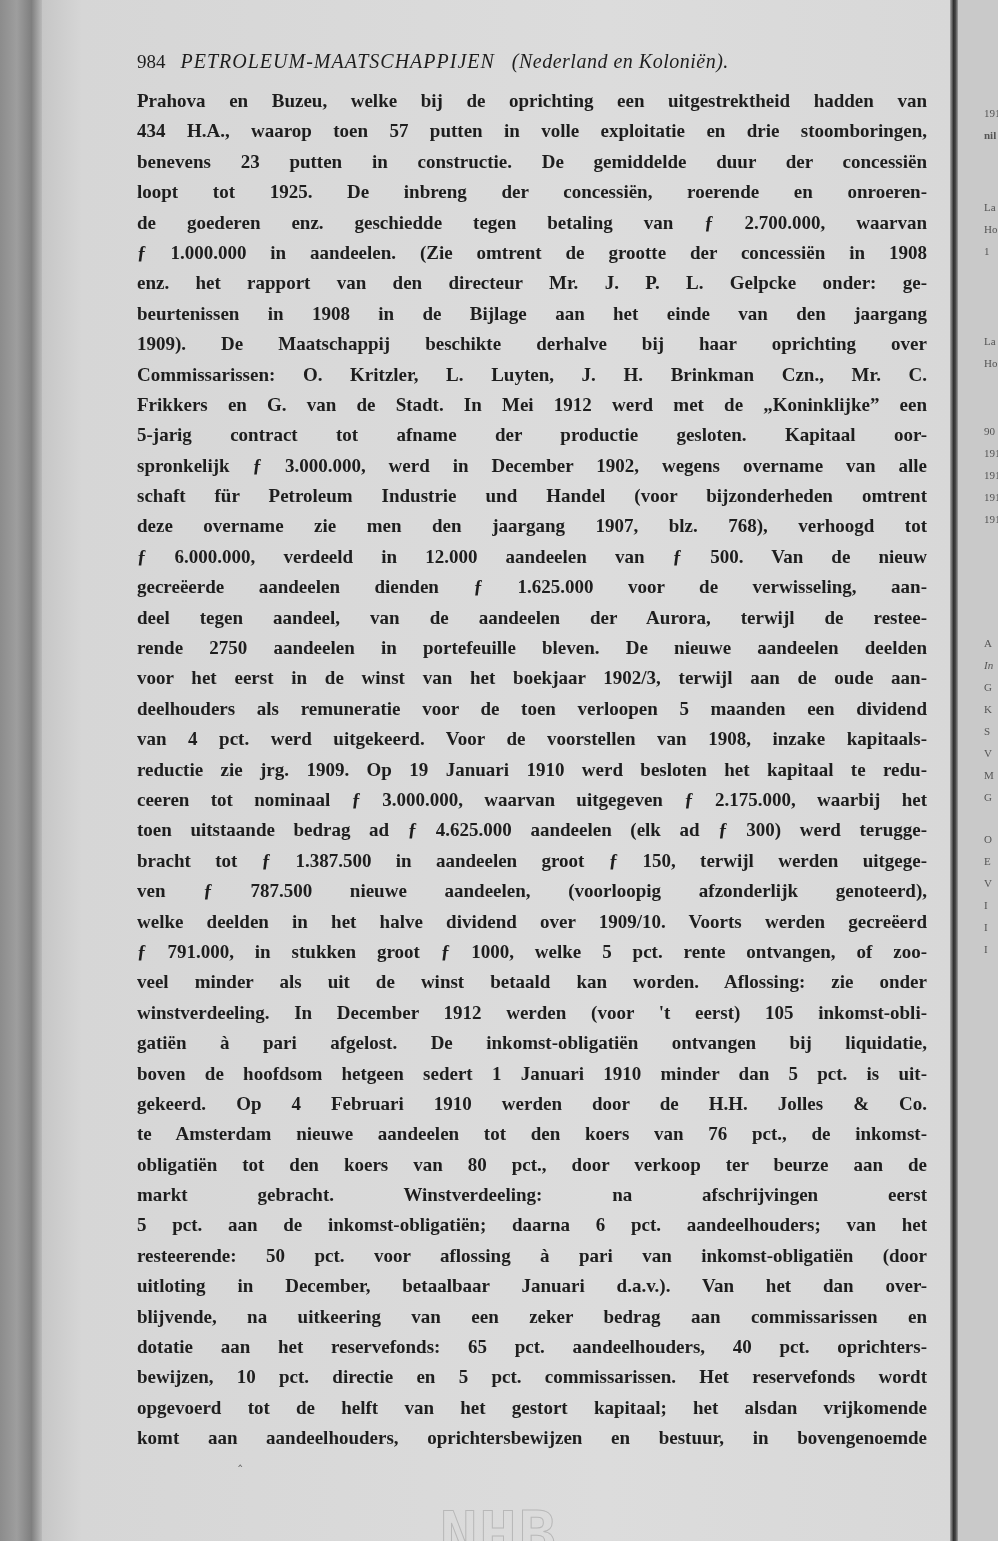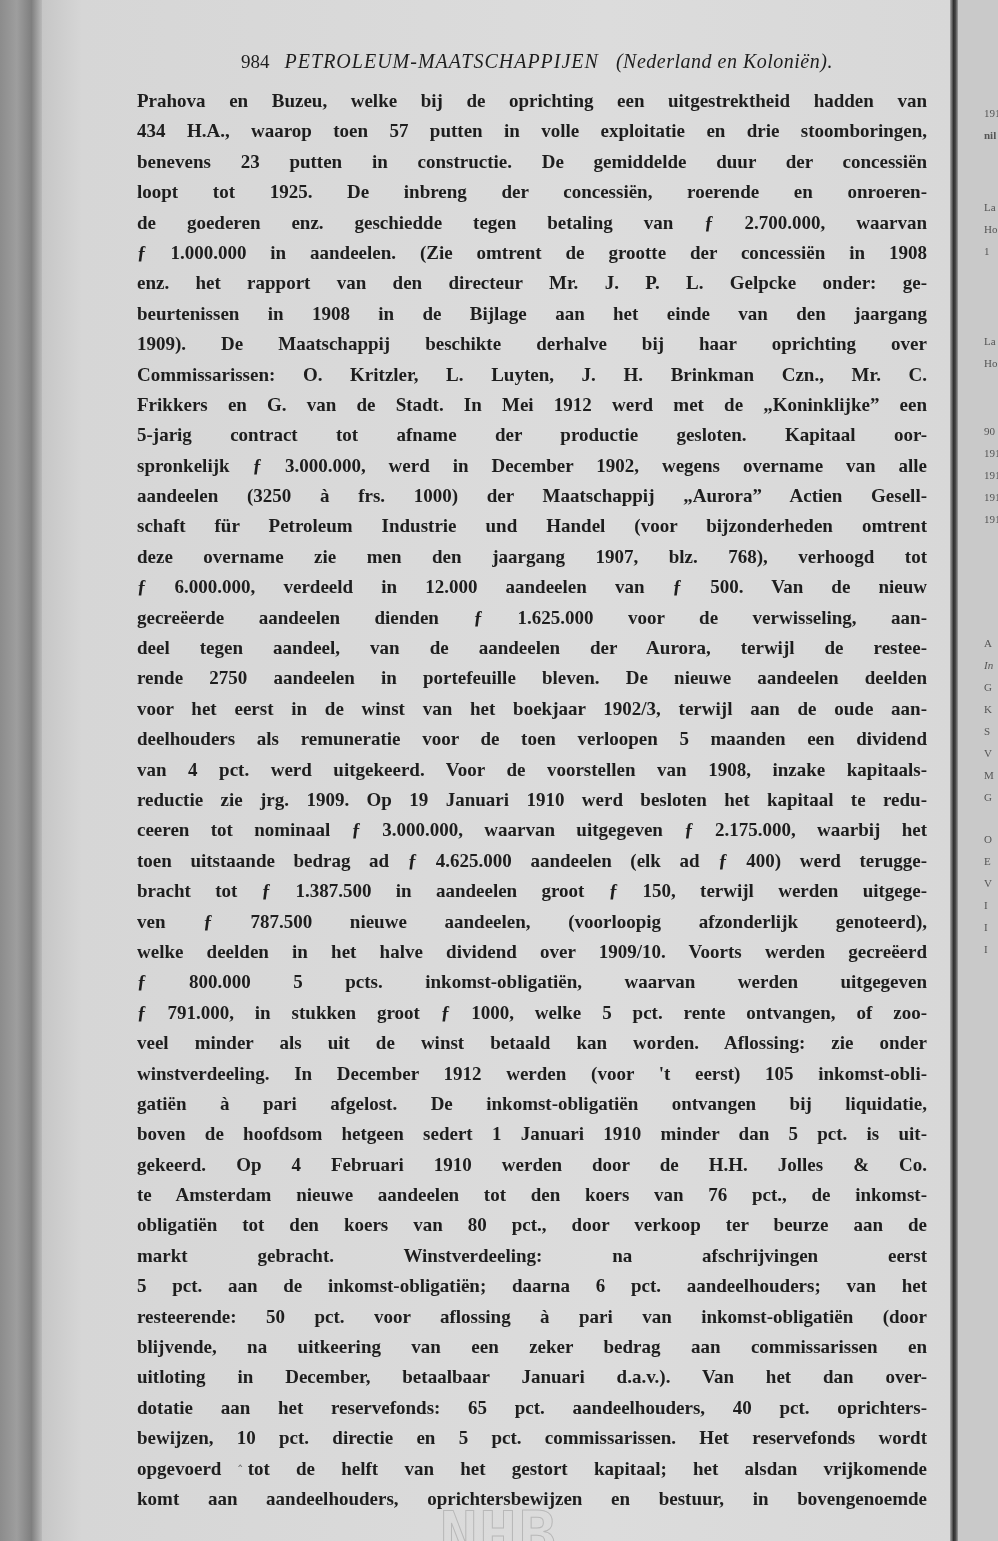--- a/index.html
+++ b/index.html
@@ -36,21 +36,20 @@
   }
   .bleed {
     position: absolute; left: 26px; font-size: 11px; line-height: 14px;
     color: #555; white-space: nowrap;
     font-family: "Liberation Serif", serif;
   }
   .running-head {
     position: absolute; left: 137px; top: 48px; width: 800px;
     font-size: 20px; line-height: 26px; white-space: nowrap;
     font-family: "Liberation Serif", serif;
-    text-align: center;
   }
   .running-head .pno { font-style: normal; margin-right: 10px; font-size: 19px; }
   .running-head .title { font-style: italic; letter-spacing: 1px; }
   .running-head .sub { font-style: italic; margin-left: 12px; letter-spacing: 0.5px; }
   .body-text {
     position: absolute; left: 137px; top: 86px; width: 790px;
   }
   .line {
     height: 30.4px; line-height: 30.4px; font-size: 19px;
     text-align: justify; text-align-last: justify;
@@ -95,50 +94,48 @@
     <div class="line">loopt tot 1925. De inbreng der concessiën, roerende en onroeren-</div>
     <div class="line">de goederen enz. geschiedde tegen betaling van ƒ 2.700.000, waarvan</div>
     <div class="line">ƒ 1.000.000 in aandeelen. (Zie omtrent de grootte der concessiën in 1908</div>
     <div class="line">enz. het rapport van den directeur Mr. J. P. L. Gelpcke onder: ge-</div>
     <div class="line">beurtenissen in 1908 in de Bijlage aan het einde van den jaargang</div>
     <div class="line">1909). De Maatschappij beschikte derhalve bij haar oprichting over</div>
     <div class="line">Commissarissen: O. Kritzler, L. Luyten, J. H. Brinkman Czn., Mr. C.</div>
     <div class="line">Frikkers en G. van de Stadt. In Mei 1912 werd met de „Koninklijke” een</div>
     <div class="line">5-jarig contract tot afname der productie gesloten. Kapitaal oor-</div>
     <div class="line">spronkelijk ƒ 3.000.000, werd in December 1902, wegens overname van alle</div>
-    <div class="line">aandeelen (3250 à frs. 1000) der Maatschappij „Aurora” Actien Gesell-</div>
     <div class="line">schaft für Petroleum Industrie und Handel (voor bijzonderheden omtrent</div>
     <div class="line">deze overname zie men den jaargang 1907, blz. 768), verhoogd tot</div>
     <div class="line">ƒ 6.000.000, verdeeld in 12.000 aandeelen van ƒ 500. Van de nieuw</div>
     <div class="line">gecreëerde aandeelen dienden ƒ 1.625.000 voor de verwisseling, aan-</div>
     <div class="line">deel tegen aandeel, van de aandeelen der Aurora, terwijl de restee-</div>
     <div class="line">rende 2750 aandeelen in portefeuille bleven. De nieuwe aandeelen deelden</div>
     <div class="line">voor het eerst in de winst van het boekjaar 1902/3, terwijl aan de oude aan-</div>
     <div class="line">deelhouders als remuneratie voor de toen verloopen 5 maanden een dividend</div>
     <div class="line">van 4 pct. werd uitgekeerd. Voor de voorstellen van 1908, inzake kapitaals-</div>
     <div class="line">reductie zie jrg. 1909. Op 19 Januari 1910 werd besloten het kapitaal te redu-</div>
     <div class="line">ceeren tot nominaal ƒ 3.000.000, waarvan uitgegeven ƒ 2.175.000, waarbij het</div>
-    <div class="line">toen uitstaande bedrag ad ƒ 4.625.000 aandeelen (elk ad ƒ 400) werd terugge-</div>
+    <div class="line">toen uitstaande bedrag ad ƒ 4.625.000 aandeelen (elk ad ƒ 300) werd terugge-</div>
     <div class="line">bracht tot ƒ 1.387.500 in aandeelen groot ƒ 150, terwijl werden uitgege-</div>
     <div class="line">ven ƒ 787.500 nieuwe aandeelen, (voorloopig afzonderlijk genoteerd),</div>
     <div class="line">welke deelden in het halve dividend over 1909/10. Voorts werden gecreëerd</div>
-    <div class="line">ƒ 800.000 5 pcts. inkomst-obligatiën, waarvan werden uitgegeven</div>
     <div class="line">ƒ 791.000, in stukken groot ƒ 1000, welke 5 pct. rente ontvangen, of zoo-</div>
     <div class="line">veel minder als uit de winst betaald kan worden. Aflossing: zie onder</div>
     <div class="line">winstverdeeling. In December 1912 werden (voor 't eerst) 105 inkomst-obli-</div>
     <div class="line">gatiën à pari afgelost. De inkomst-obligatiën ontvangen bij liquidatie,</div>
     <div class="line">boven de hoofdsom hetgeen sedert 1 Januari 1910 minder dan 5 pct. is uit-</div>
     <div class="line">gekeerd. Op 4 Februari 1910 werden door de H.H. Jolles &amp; Co.</div>
     <div class="line">te Amsterdam nieuwe aandeelen tot den koers van 76 pct., de inkomst-</div>
     <div class="line">obligatiën tot den koers van 80 pct., door verkoop ter beurze aan de</div>
     <div class="line">markt gebracht. Winstverdeeling: na afschrijvingen eerst</div>
     <div class="line">5 pct. aan de inkomst-obligatiën; daarna 6 pct. aandeelhouders; van het</div>
     <div class="line">resteerende: 50 pct. voor aflossing à pari van inkomst-obligatiën (door</div>
+    <div class="line">uitloting in December, betaalbaar Januari d.a.v.). Van het dan over-</div>
     <div class="line">blijvende, na uitkeering van een zeker bedrag aan commissarissen en</div>
-    <div class="line">uitloting in December, betaalbaar Januari d.a.v.). Van het dan over-</div>
     <div class="line">dotatie aan het reservefonds: 65 pct. aandeelhouders, 40 pct. oprichters-</div>
     <div class="line">bewijzen, 10 pct. directie en 5 pct. commissarissen. Het reservefonds wordt</div>
     <div class="line">opgevoerd tot de helft van het gestort kapitaal; het alsdan vrijkomende</div>
     <div class="line">komt aan aandeelhouders, oprichtersbewijzen en bestuur, in bovengenoemde</div>
   </div>
 
 <div class="pointer-mark">‸</div>
 
 <div class="stamp">
   <span>NHB</span>

